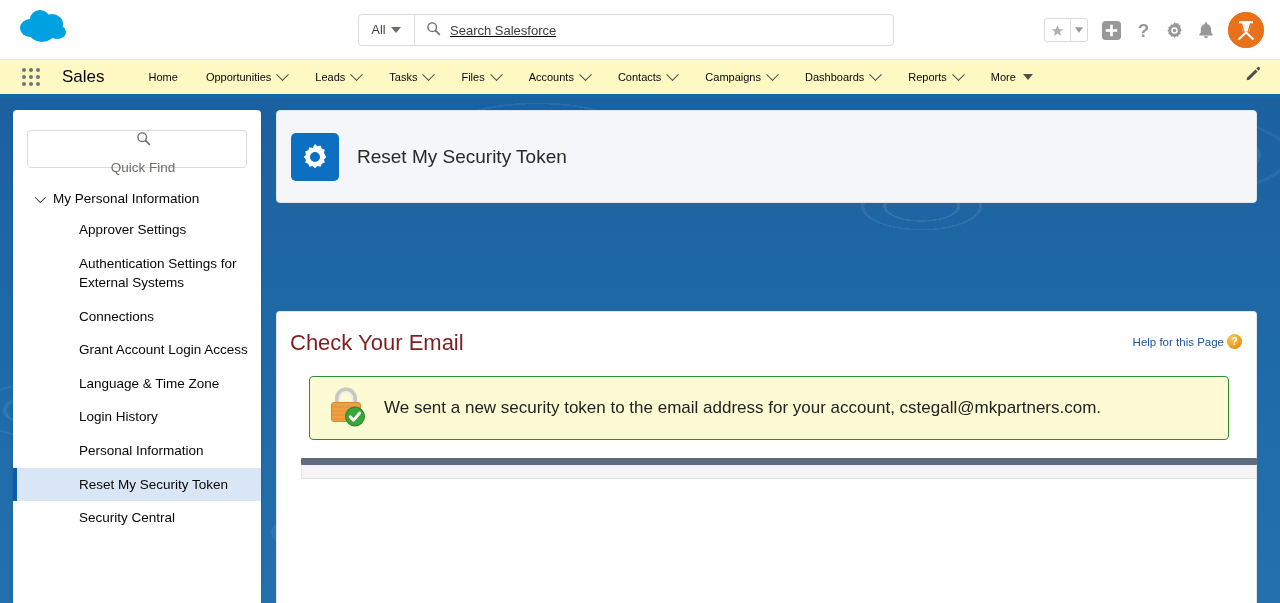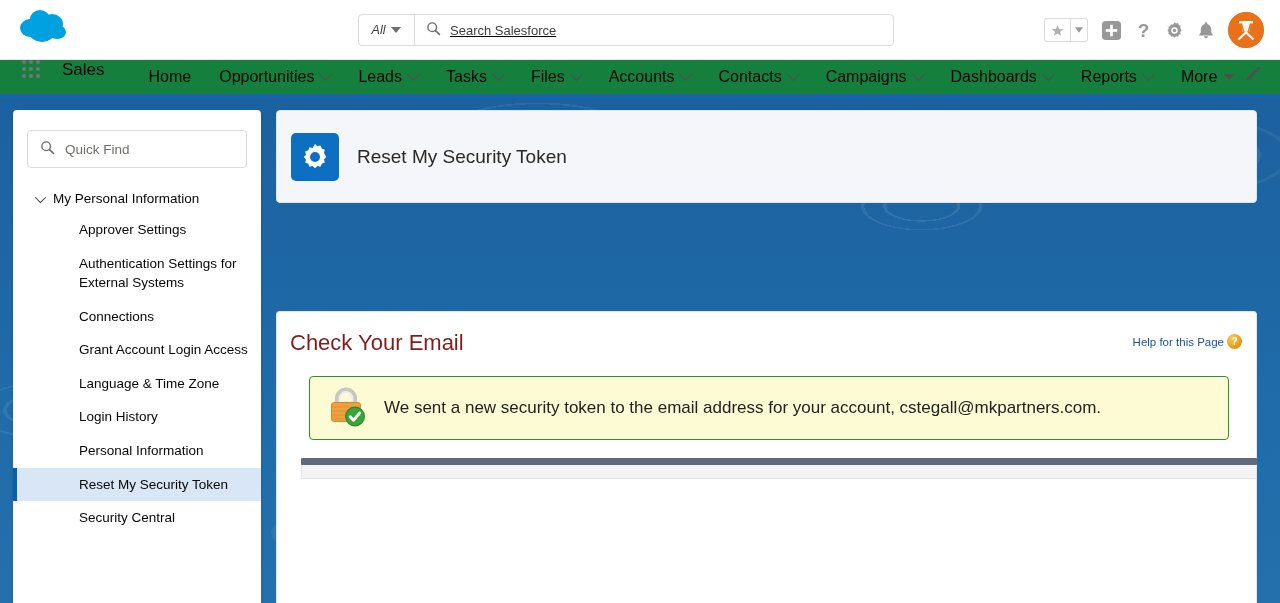--- a/index.html
+++ b/index.html
@@ -24,47 +24,47 @@
     position: absolute; left: 358px; top: 14px;
     width: 536px; height: 32px;
     display: flex; align-items: stretch;
     border: 1px solid #dddbda; border-radius: 4px;
     background: #fff;
   }
   .scope-select {
     width: 56px; display: flex; align-items: center; justify-content: center;
     gap: 6px; border-right: 1px solid #dddbda; cursor: pointer;
   }
-  .scope-select .lbl { font-size: 12.5px; color: #3e3e3c; font-style: italic; }
+  .scope-select .lbl { font-size: 12.5px; color: #3e3e3c; }
   .caret-down { width: 0; height: 0; border-left: 5px solid transparent; border-right: 5px solid transparent; border-top: 6px solid #706e6b; }
   .search-field { flex: 1; display: flex; align-items: center; gap: 9px; padding-left: 11px; text-decoration: underline; }
   .search-ph { font-size: 13px; color: #3e3e3c; }
 
   .hdr-icons { position: absolute; right: 16px; top: 12px; display: flex; align-items: center; gap: 13px; }
   .fav-box { display: flex; border: 1px solid #dddbda; border-radius: 3px; height: 24px; }
   .fav-star { width: 25px; display: flex; align-items: center; justify-content: center; cursor: pointer; }
   .fav-caret { width: 17px; border-left: 1px solid #dddbda; display: flex; align-items: center; justify-content: center; cursor: pointer; }
   .ico-btn { cursor: pointer; display: flex; align-items: center; justify-content: center; }
   .avatar {
     width: 36px; height: 36px; border-radius: 50%;
     background: #e8711a; display: flex; align-items: center; justify-content: center;
     cursor: pointer; overflow: hidden;
   }
 
   
   .nav-bar {
-    position: relative; height: 34px; background: #15803d;
-    display: flex; padding-left: 22px;
+    position: relative; height: 34px; background: #fef9c3;
+    display: flex; align-items: center; padding-left: 22px;
   }
   .app-grid { display: grid; grid-template-columns: repeat(3, 4px); grid-template-rows: repeat(3, 4px); gap: 3px; cursor: pointer; margin-right: 22px; }
   .app-grid i { width: 4px; height: 4px; background: #747474; border-radius: 50%; display: block; }
   .app-name { font-size: 17px; color: #080707; margin-right: 30px; white-space: nowrap; }
   .nav-items { display: flex; align-items: center; gap: 0; }
   .nav-item { display: flex; align-items: center; gap: 7px; padding: 0 14px; height: 34px; cursor: pointer; white-space: nowrap; }
-  .nav-item span.t { font-size: 16px; color: #080707; }
+  .nav-item span.t { font-size: 11px; color: #080707; }
   .chev { width: 9px; height: 9px; border-right: 1.6px solid #514f4d; border-bottom: 1.6px solid #514f4d; transform: rotate(45deg) translate(-2px,-2px); }
   .nav-more .tri { width: 0; height: 0; border-left: 5px solid transparent; border-right: 5px solid transparent; border-top: 6px solid #514f4d; }
   .pencil-btn { position: absolute; right: 18px; top: 6px; cursor: pointer; }
 
   
   .backdrop {
     position: relative;
     height: 510px;
     background-color: #1b5f9e;
     background-image:
@@ -84,21 +84,21 @@
     position: absolute; left: 13px; top: 16px;
     width: 248px; height: 494px;
     background: #ffffff;
     border-radius: 4px 4px 0 0;
     box-shadow: 0 2px 3px rgba(0,0,0,.16);
     overflow: hidden;
   }
   .quickfind-wrap { padding: 20px 14px 4px 14px; }
   .quickfind {
     height: 38px; border: 1px solid #dddbda; border-radius: 4px;
-    display: flex; align-items: center; gap: 10px; padding-left: 12px;
+    display: flex; align-items: center; gap: 10px; padding-left: 12px; flex-direction: column;
   }
   .quickfind .ph { font-size: 13.5px; color: #706e6b; }
   .tree { padding-top: 12px; }
   .tree-group { display: flex; align-items: center; gap: 10px; padding: 7px 0 7px 22px; cursor: pointer; }
   .tree-group .label { font-size: 13.5px; color: #080707; }
   .tw-chev-down { width: 8px; height: 8px; border-right: 1.6px solid #3e3e3c; border-bottom: 1.6px solid #3e3e3c; transform: rotate(45deg) translateY(-2px); }
   .tree-item {
     padding: 7px 10px 7px 66px; font-size: 13.5px; color: #080707;
     cursor: pointer; line-height: 1.45; position: relative;
   }

